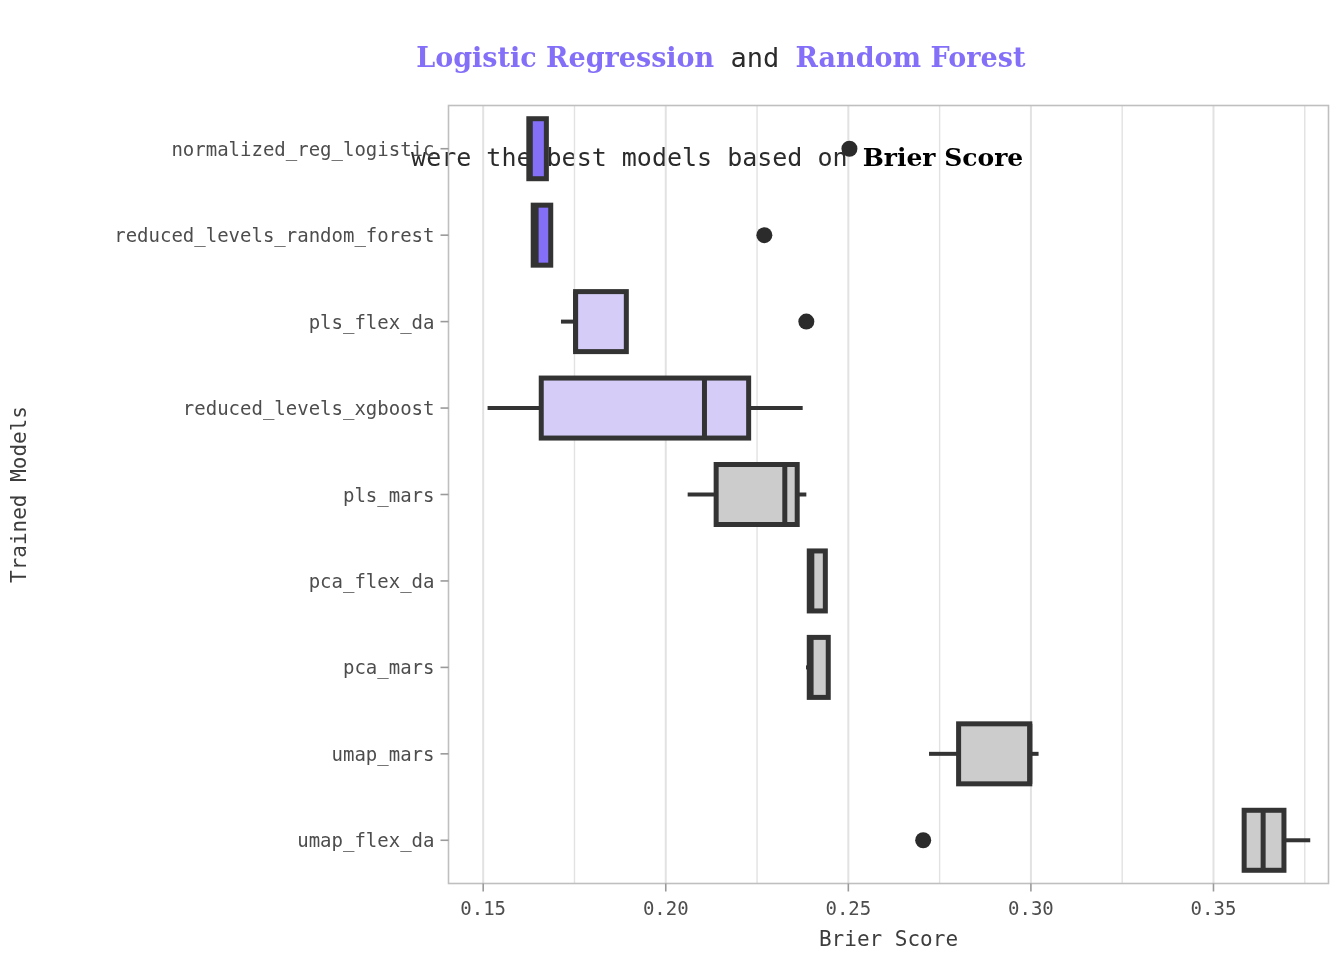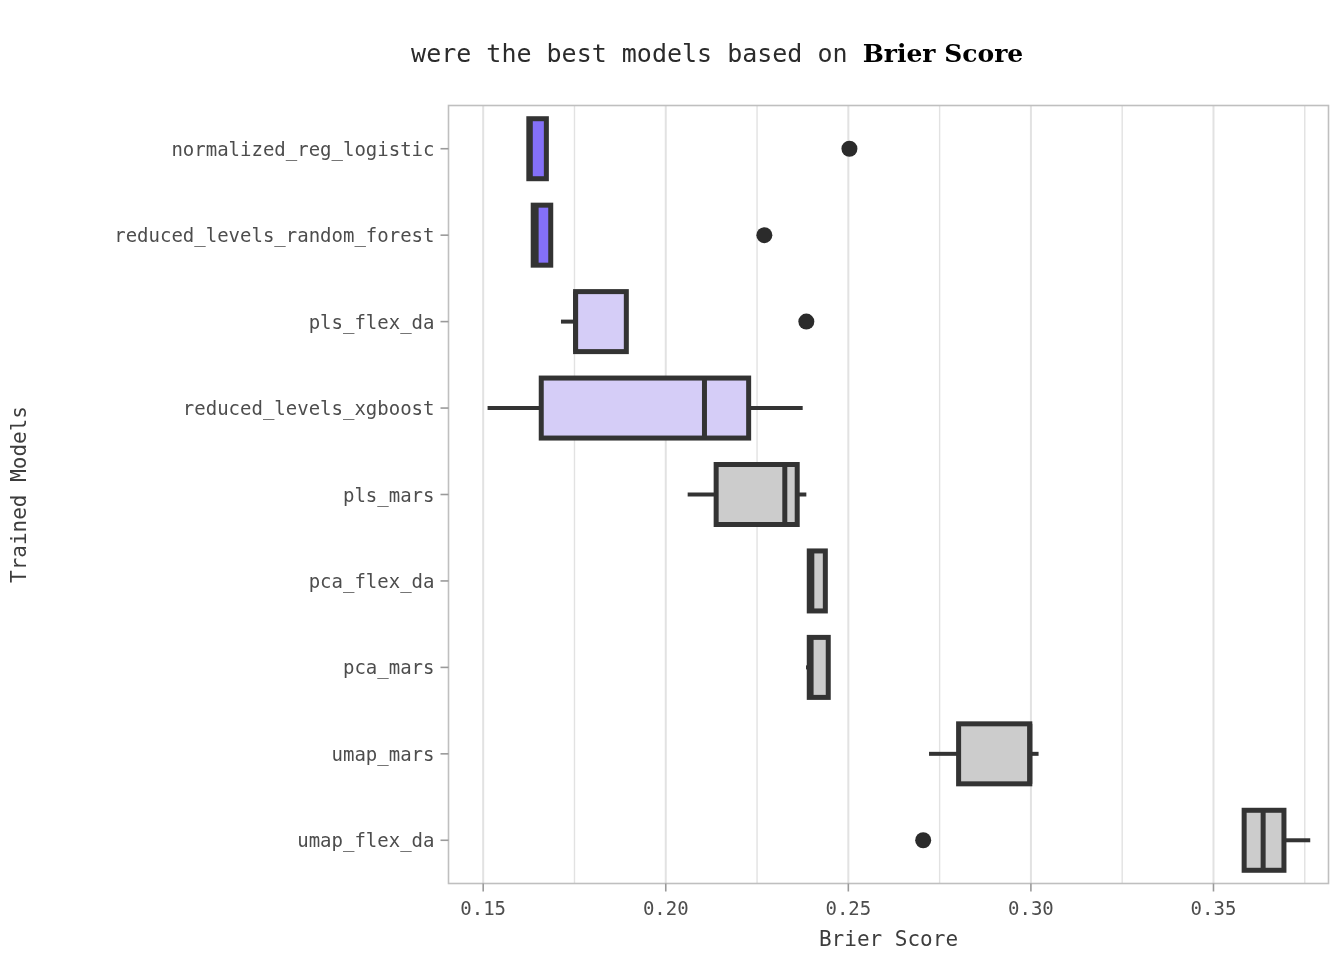--- a/index.html
+++ b/index.html
@@ -54,20 +54,23 @@
   }
   .tick-label { font-size: 19px; }
   .axis-title { font-size: 21px; fill: #3d3d3d; }
 </style>
 </head>
 <body>
 
 <div id="page">
 
   <div class="title-block">
+    <div class="title-line title-line1">
+      <span class="t-hl">Logistic Regression</span><span class="t-mono"> and </span><span class="t-hl">Random Forest</span>
+    </div>
     <div class="title-line title-line2">
       <span class="t-mono">were the best models based on </span><span class="t-strong">Brier Score</span>
     </div>
   </div>
 
   <svg class="chart-svg" width="1344" height="960">
     <g id="grid-layer">
         <line x1="574.4751037344397" x2="574.4751037344397" y1="105.5" y2="883.5" stroke="#e2e2e2" stroke-width="1.4"></line>
         <line x1="757.0477178423237" x2="757.0477178423237" y1="105.5" y2="883.5" stroke="#e2e2e2" stroke-width="1.4"></line>
         <line x1="939.6203319502074" x2="939.6203319502074" y1="105.5" y2="883.5" stroke="#e2e2e2" stroke-width="1.4"></line>

